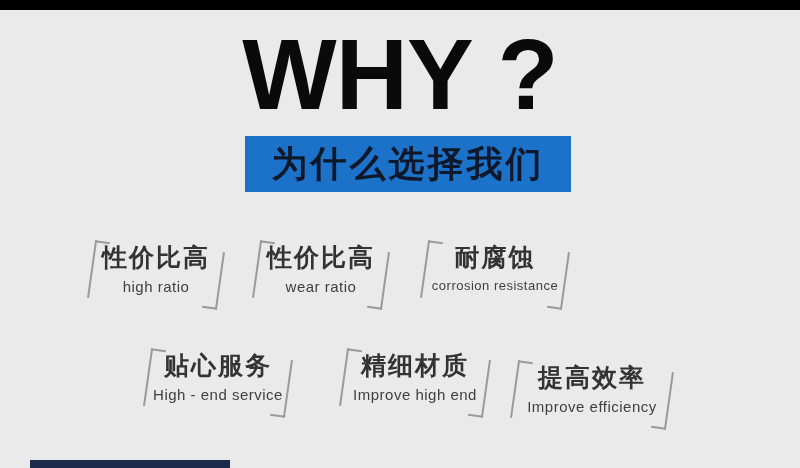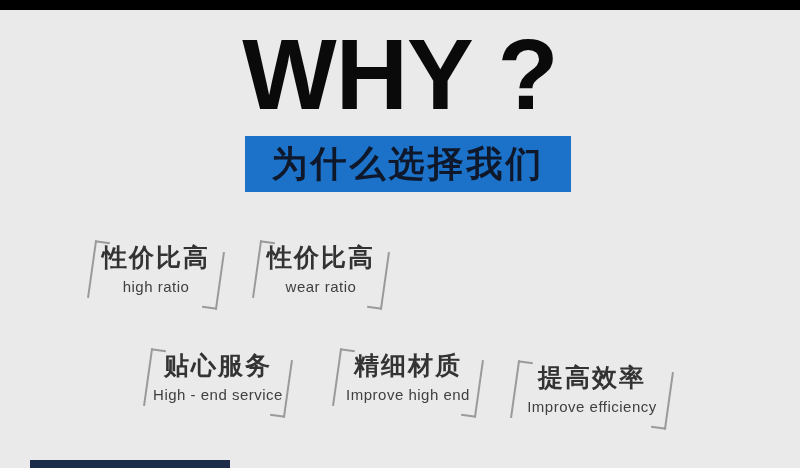--- a/index.html
+++ b/index.html
@@ -65,30 +65,36 @@
     <div class="en">high ratio</div>
   </div>
 
   <div class="feature" style="left:258px;top:237px;width:126px;">
     <span class="br bl"></span>
     <span class="br brr"></span>
     <div class="cn">性价比高</div>
     <div class="en">wear ratio</div>
   </div>
 
+  <div class="feature" style="left:426px;top:237px;width:138px;">
+    <span class="br bl"></span>
+    <span class="br brr"></span>
+    <div class="cn">耐腐蚀</div>
+    <div class="en" style="font-size:13px;">corrosion resistance</div>
+  </div>
 
 
   <div class="feature" style="left:149px;top:345px;width:138px;">
     <span class="br bl"></span>
     <span class="br brr"></span>
     <div class="cn">贴心服务</div>
     <div class="en">High - end service</div>
   </div>
 
-  <div class="feature" style="left:338px;top:345px;width:140px;">
+  <div class="feature" style="left:345px;top:345px;width:140px;">
     <span class="br bl"></span>
     <span class="br brr"></span>
     <div class="cn">精细材质</div>
     <div class="en">Improve high end</div>
   </div>
 
   <div class="feature" style="left:516px;top:357px;width:152px;">
     <span class="br bl"></span>
     <span class="br brr"></span>
     <div class="cn">提高效率</div>

